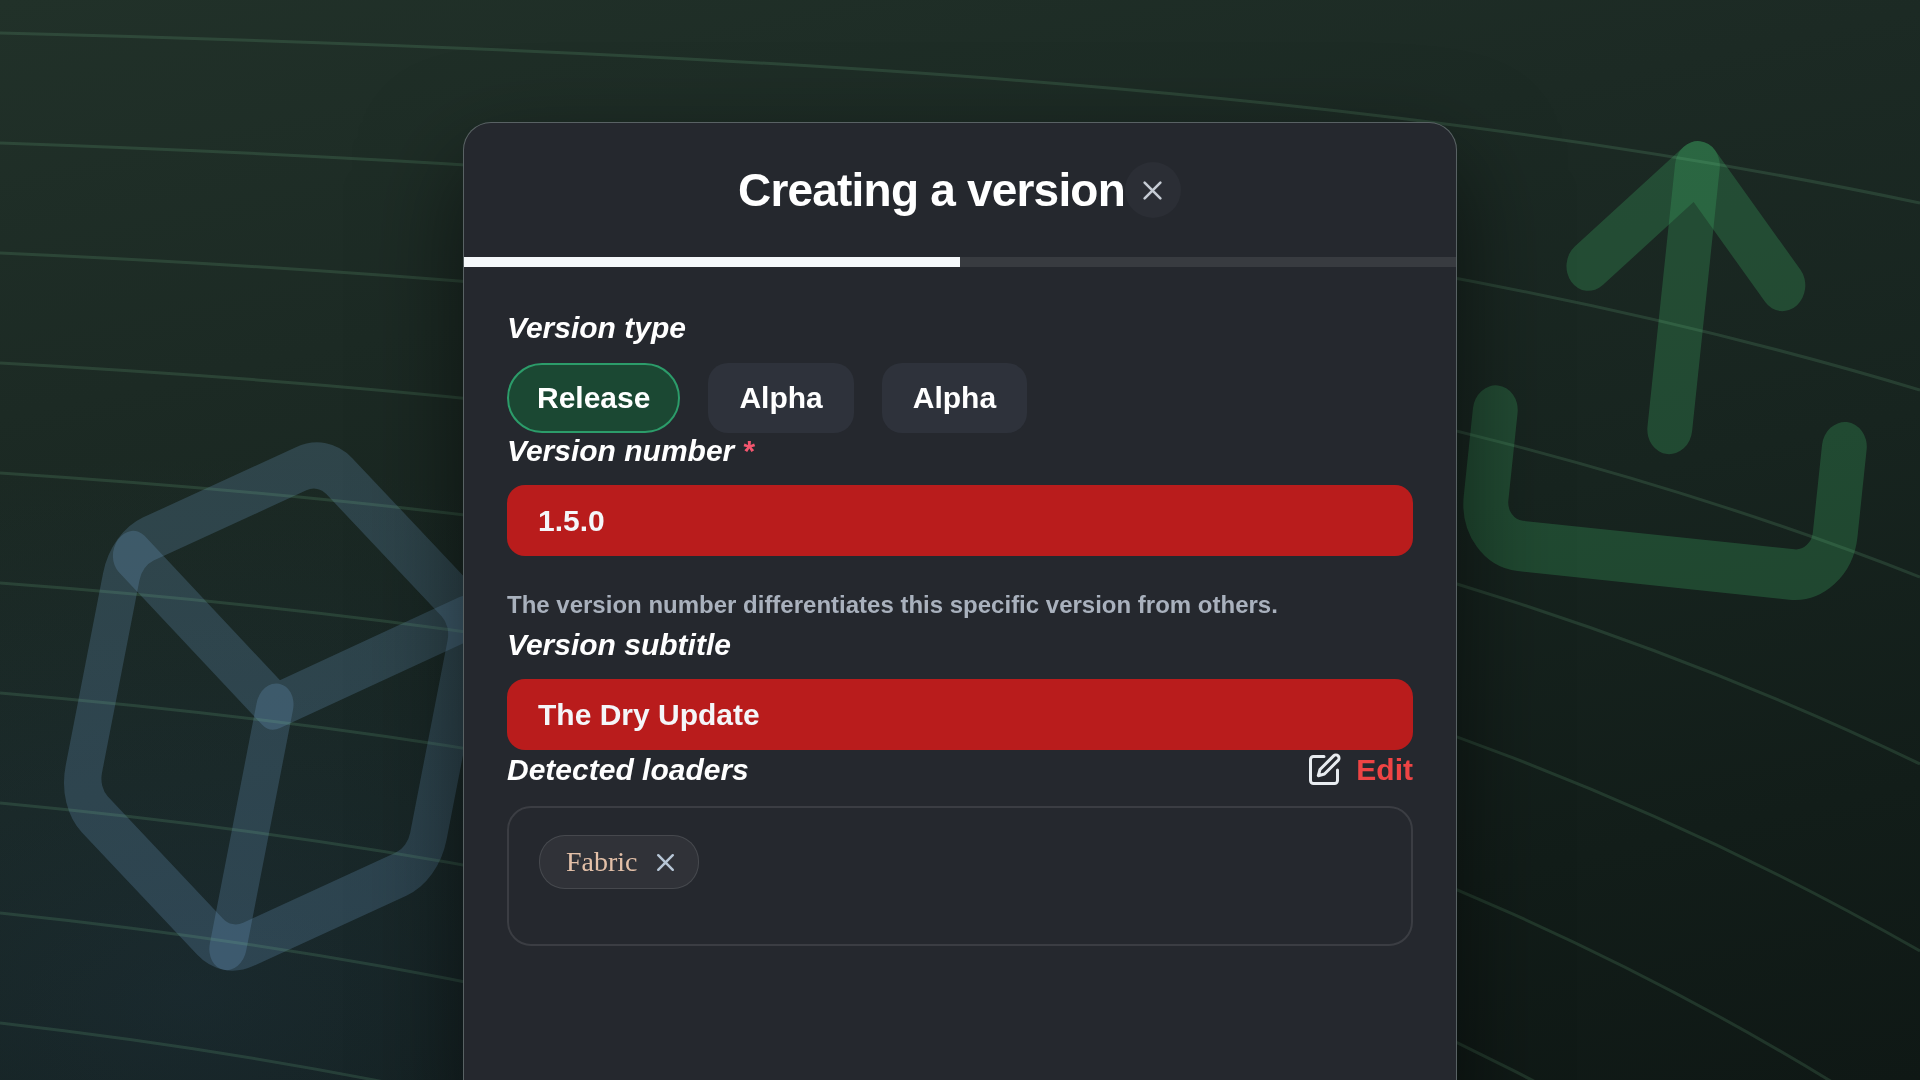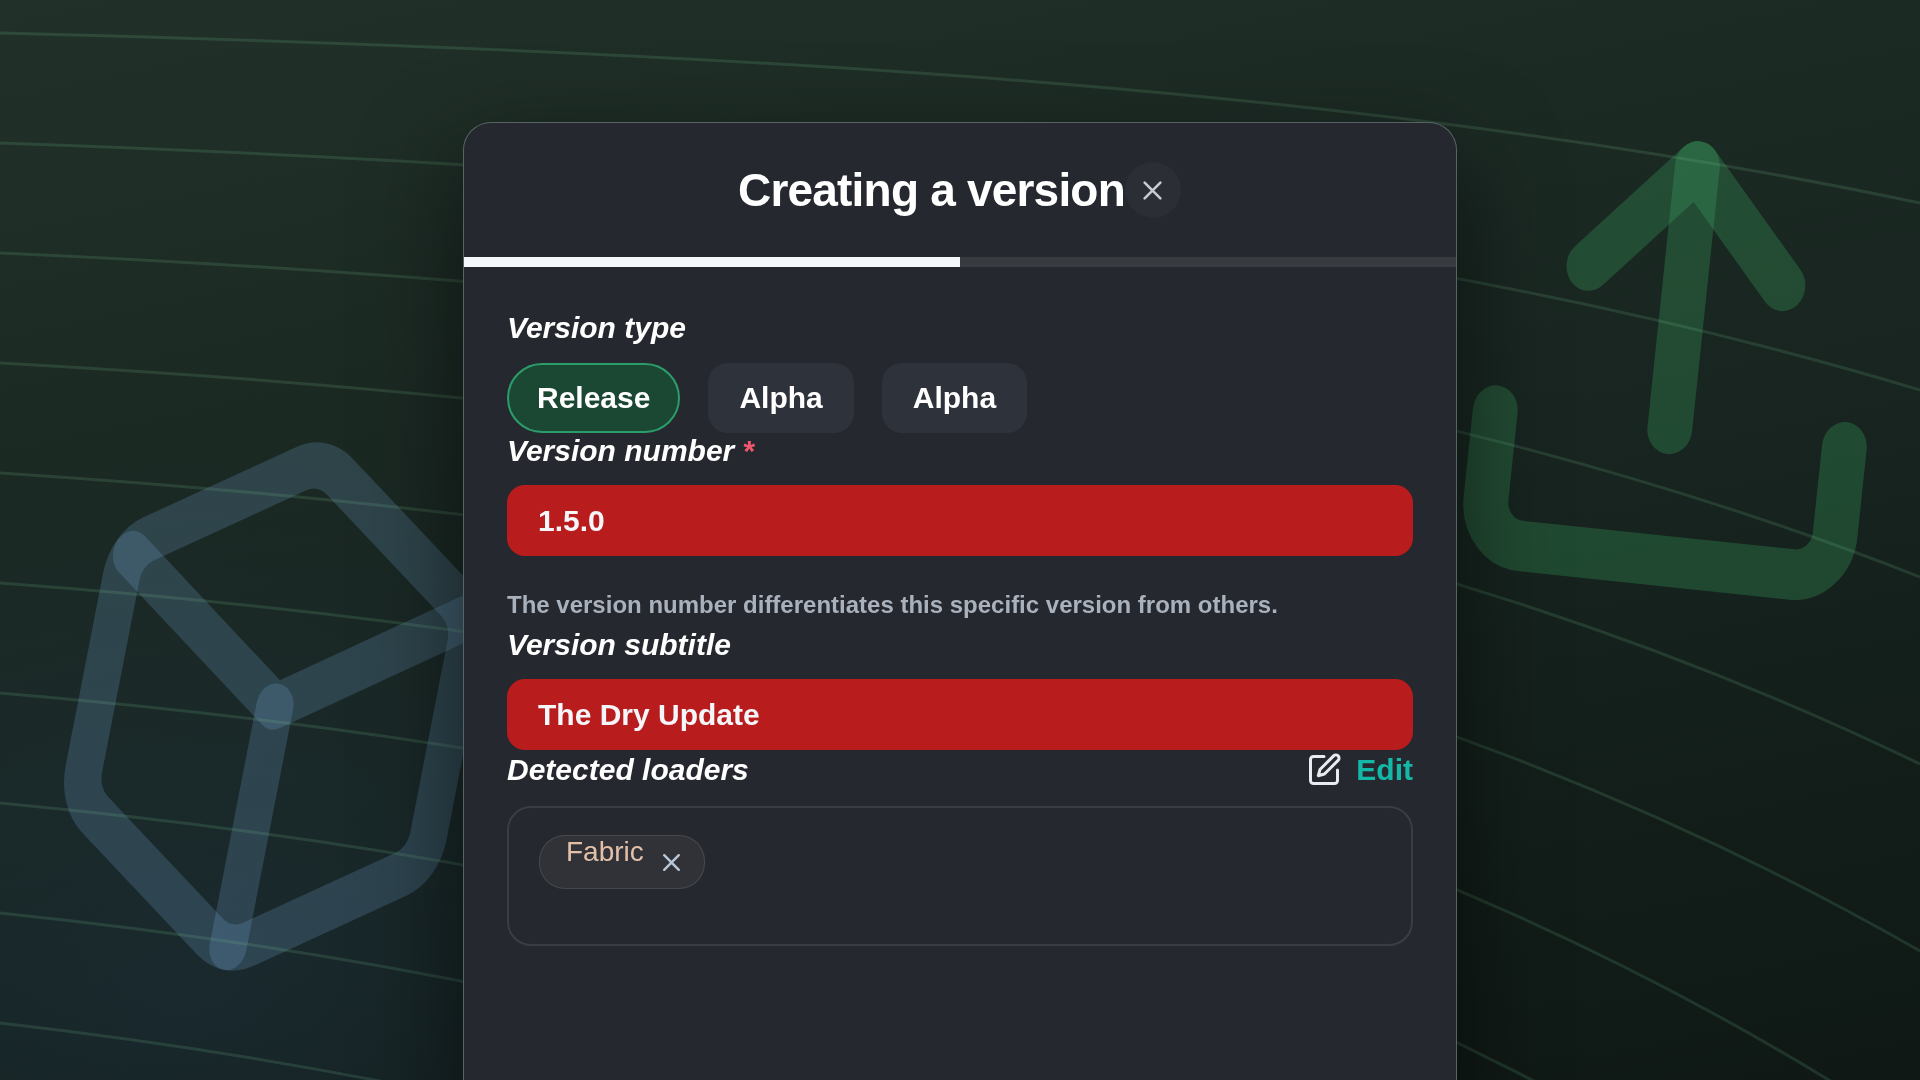--- a/index.html
+++ b/index.html
@@ -33,25 +33,25 @@
   .required{color:#f4566f;margin-left:8px;font-weight:700;}
   .type-row{display:flex;gap:28px;height:70px;}
   .type-btn{border:none;cursor:pointer;background:#2e323b;color:#ffffff;
     font-family:inherit;font-size:30px;font-weight:700;padding:0 31px;border-radius:20px;}
   .type-btn.selected{background:#1b4833;border:2.5px solid #2c9c6a;border-radius:35px;padding:0 28px;}
   .text-input{display:block;width:100%;height:71px;box-sizing:border-box;background:#b91c1c;border:none;
     border-radius:18px;padding:0 31px;color:#f4f6f9;font-family:inherit;font-size:30px;font-weight:600;outline:none;}
   .help-text{font-size:24px;font-weight:700;color:#a9b1bd;line-height:45px;}
   .loaders-row{display:flex;align-items:center;justify-content:space-between;height:40px;}
   .edit-btn{display:flex;align-items:center;gap:14px;background:transparent;border:none;cursor:pointer;
-    color:#14b8a6;font-family:inherit;font-size:30px;font-weight:700;padding:0;}
+    color:#ef4444;font-family:inherit;font-size:30px;font-weight:700;padding:0;}
   .loaders-box{height:140px;border:2px solid rgba(255,255,255,0.10);border-radius:24px;
     box-sizing:border-box;padding:27px 30px;}
-  .chip{display:inline-flex;gap:15px;height:52px;padding:0 20px 0 26px;
-    border-radius:26px;background:rgba(255,255,255,0.05);border:1.5px solid rgba(255,255,255,0.11);}
+  .chip{display:inline-flex;align-items:center;gap:15px;height:52px;padding:0 20px 0 26px;
+    border-radius:26px;background:rgba(255,255,255,0.05);border:1.5px solid rgba(255,255,255,0.11);font-family:Liberation Serif, serif;}
   .chip-label{font-size:28px;font-weight:500;color:#e3c0a8;}
   .chip-x{background:transparent;border:none;padding:0;cursor:pointer;display:flex;align-items:center;}
 </style>
 </head>
 <body>
 
 <svg class="bg-art" width="1920" height="1080" viewBox="0 0 1920 1080">
 
   <g transform="translate(42 408) rotate(11 210 290)" fill="none" stroke="rgba(118,168,212,0.22)" stroke-linecap="round" stroke-linejoin="round">
     <g transform="scale(19.5 24.5)">

